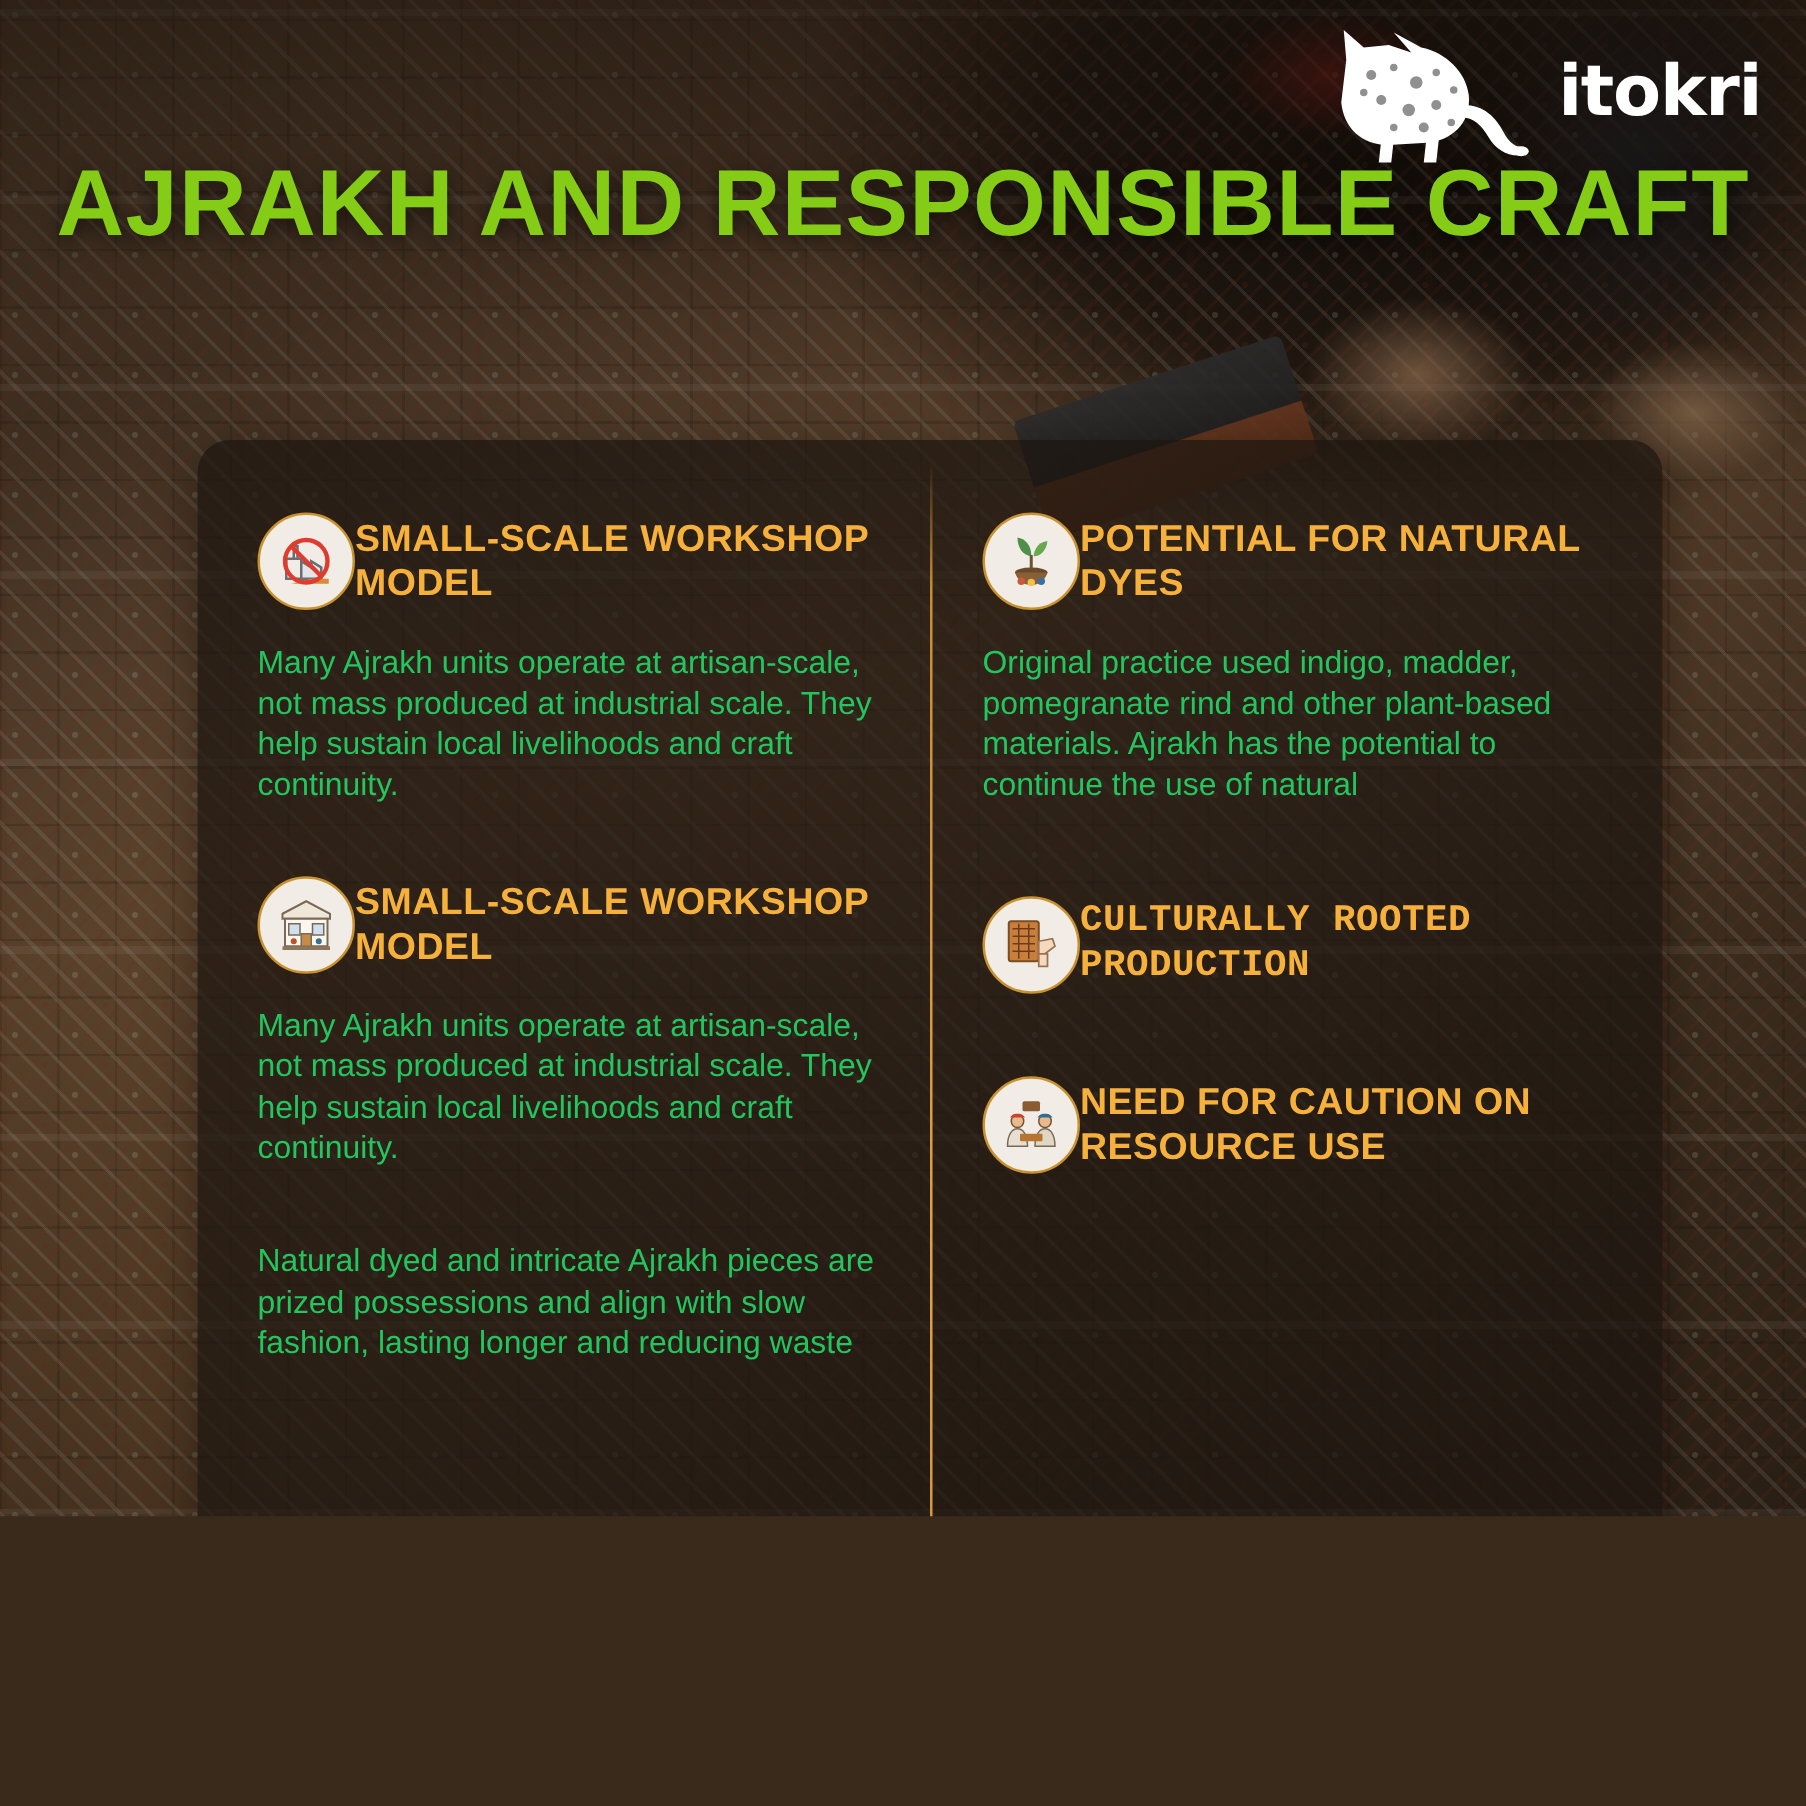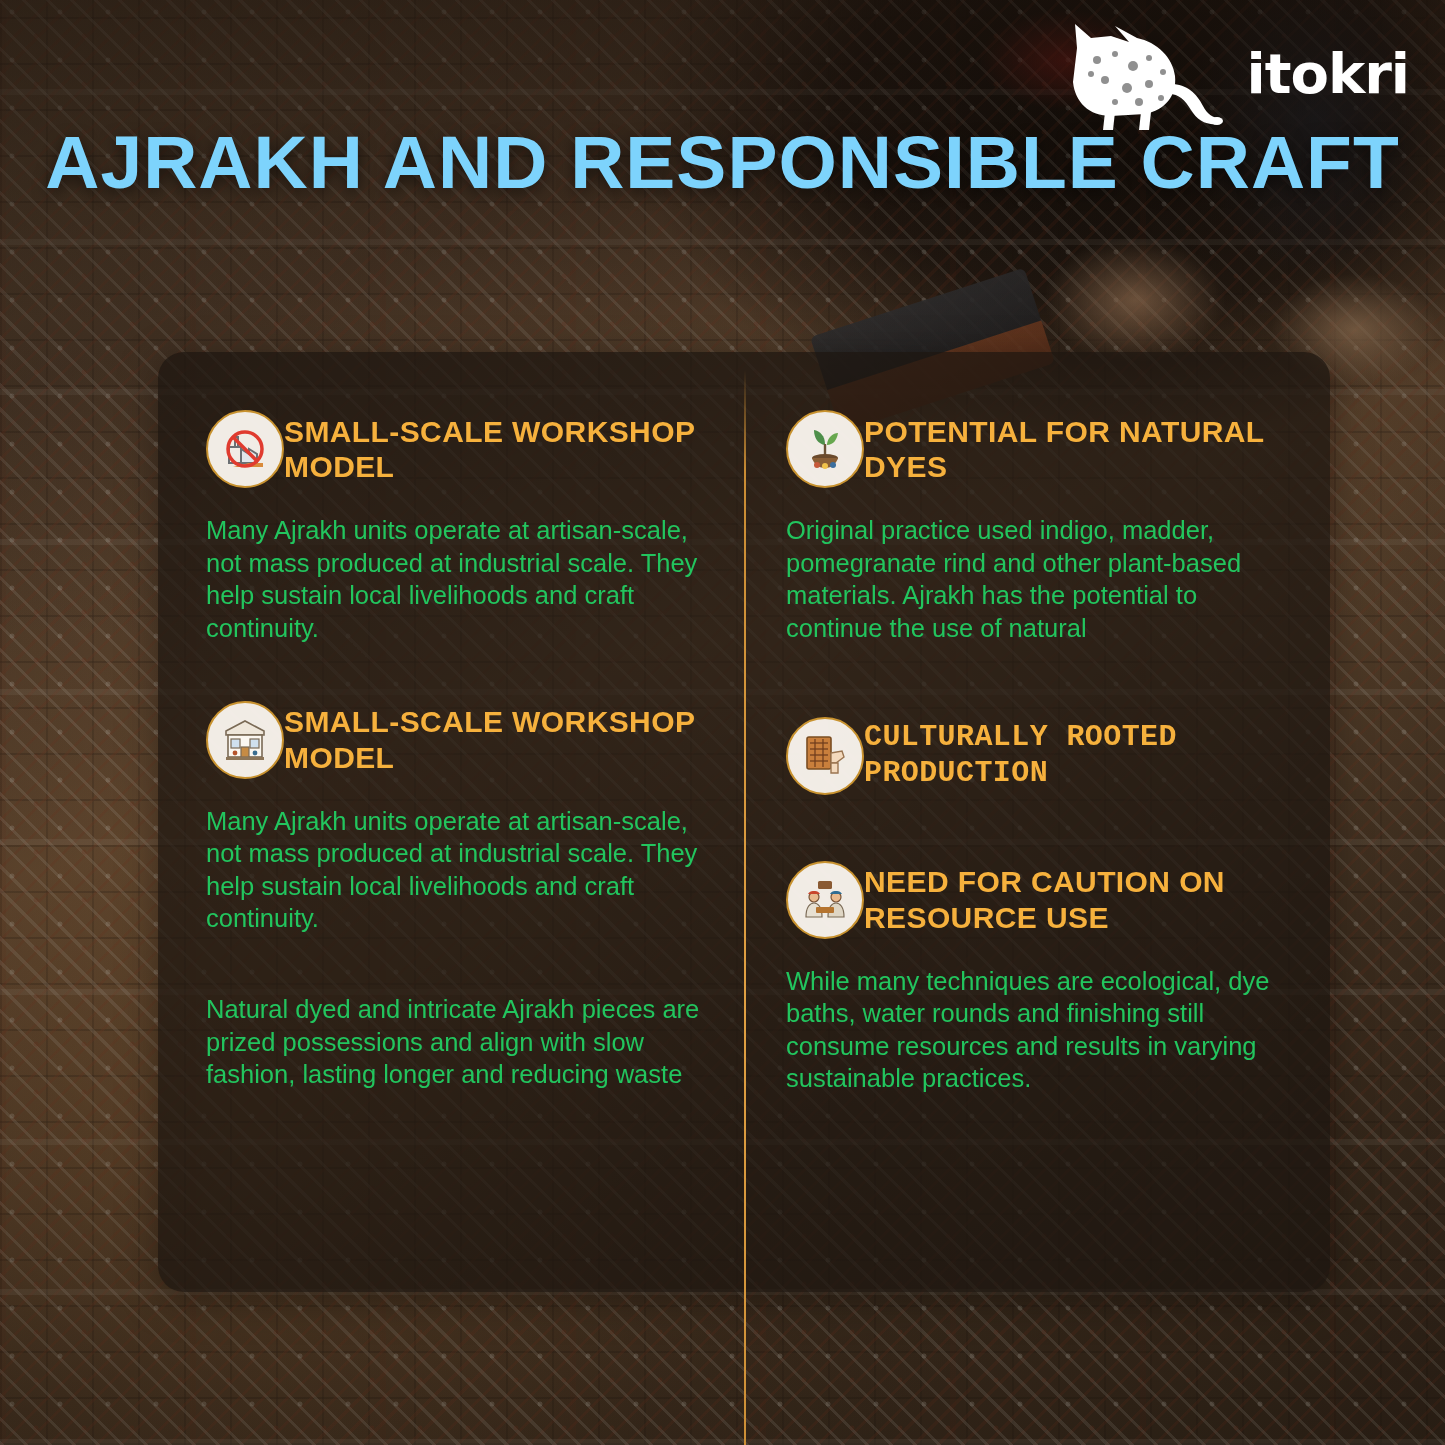--- a/index.html
+++ b/index.html
@@ -10,21 +10,21 @@
     width: 1445px;
     height: 1445px;
     font-family: "Liberation Sans", sans-serif;
     background: #3a2a1c;
     overflow: hidden;
   }
 
   .poster {
     position: relative;
     width: 1445px;
-    height: 1445px;
+    height: 1213px;
     overflow: hidden;
     background: #4a3524;
   }
 
   
   .bg {
     position: absolute;
     inset: 0;
     background:
       
@@ -116,21 +116,21 @@
     font-family: "DejaVu Sans", sans-serif;
   }
 
   
   .title {
     position: absolute;
     top: 118px;
     left: 0;
     width: 1445px;
     text-align: center;
-    color: #7dd3fc;
+    color: #84cc16;
     font-size: 75px;
     font-weight: bold;
     line-height: 1.18;
     letter-spacing: 1px;
     text-shadow: 0 4px 16px rgba(0,0,0,0.55);
     font-family: "Liberation Sans", sans-serif;
   }
 
   
   .panel {
@@ -340,18 +340,17 @@
               <circle cx="38" cy="24" r="5" fill="#e8b98d" stroke="#7a5335" stroke-width="1.2"></circle>
               <path d="M16 18 a6 6 0 0 1 6 3 L10 21 a6 6 0 0 1 6 -3 Z" fill="#c9452c"></path>
               <path d="M38 18 a6 6 0 0 1 6 3 L32 21 a6 6 0 0 1 6 -3 Z" fill="#2f6d93"></path>
               <path d="M8 44 C8 34 12 30 16 30 C20 30 24 34 24 44 Z" fill="#e7e0d2" stroke="#7a6a55" stroke-width="1.2"></path>
               <path d="M30 44 C30 34 34 30 38 30 C42 30 46 34 46 44 Z" fill="#dfd6c4" stroke="#7a6a55" stroke-width="1.2"></path>
               <rect x="18" y="34" width="18" height="6" rx="1" fill="#b5742f"></rect>
             </svg>
           </div>
           <div class="item-title">NEED FOR CAUTION ON RESOURCE USE</div>
         </div>
-        <div class="item-body">While many techniques are ecological, dye baths, water rounds and finishing still consume resources and results in varying sustainable practices.</div>
       </div>
 
     </div>
   </div>
 </div>
 
 </body></html>

